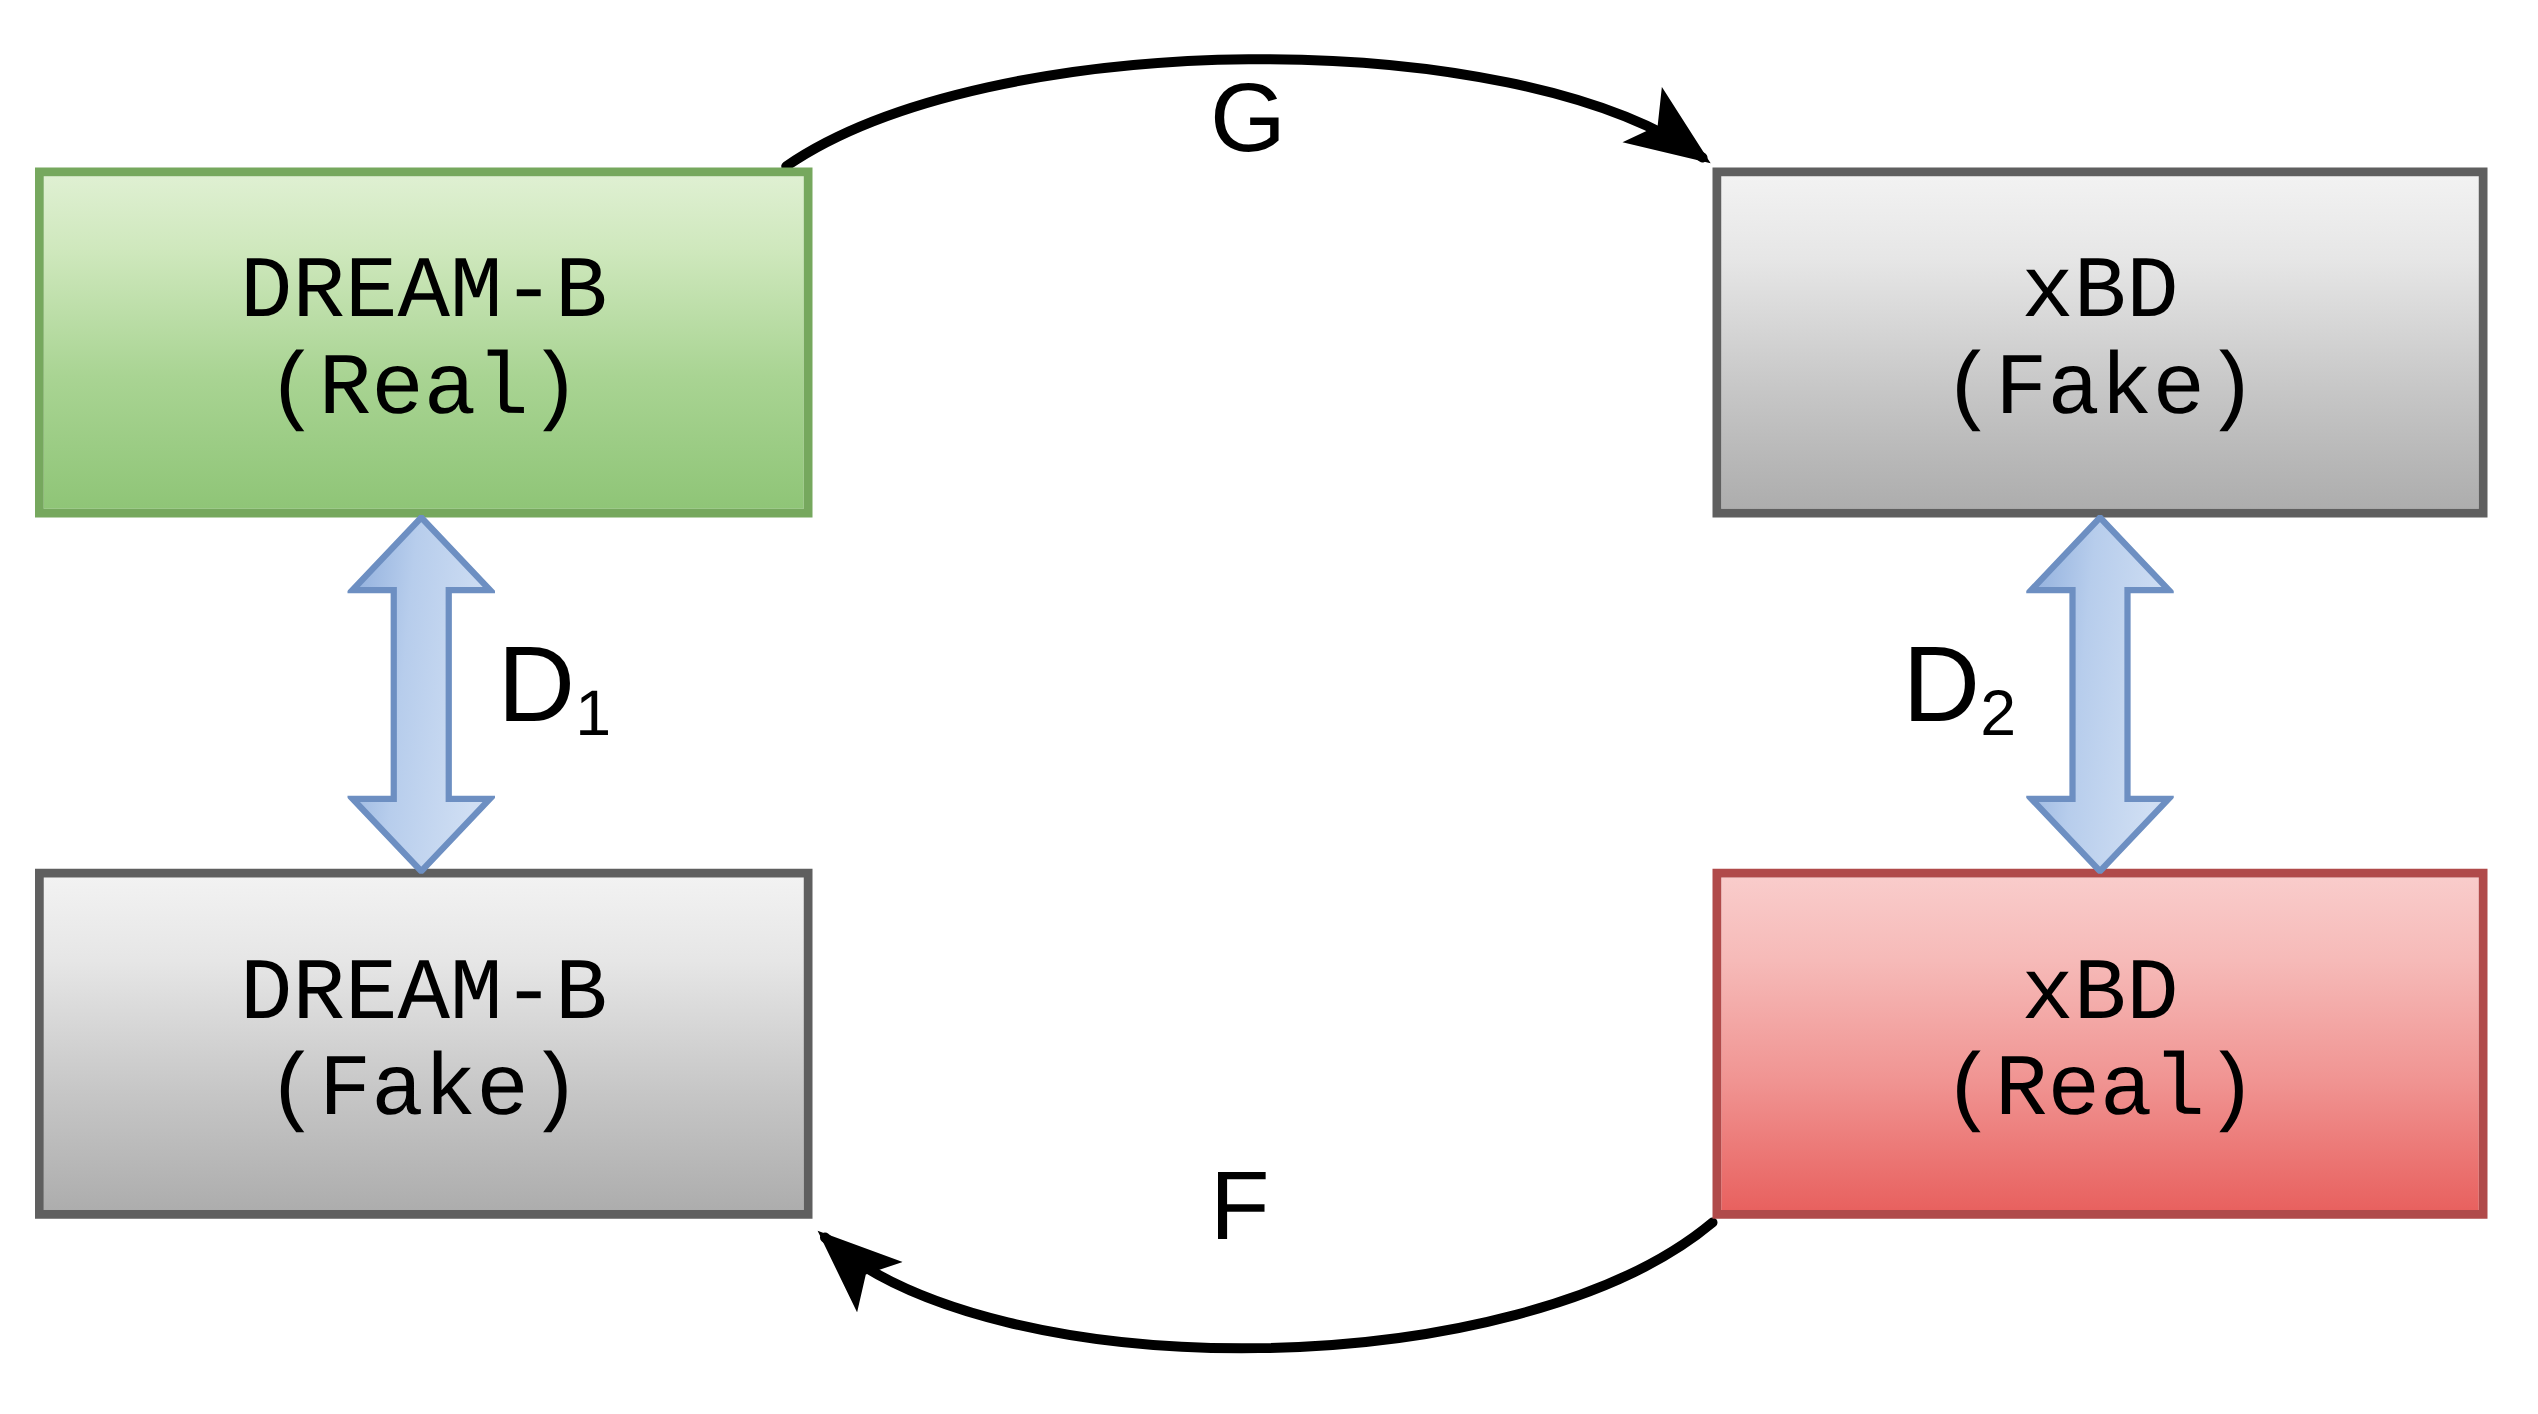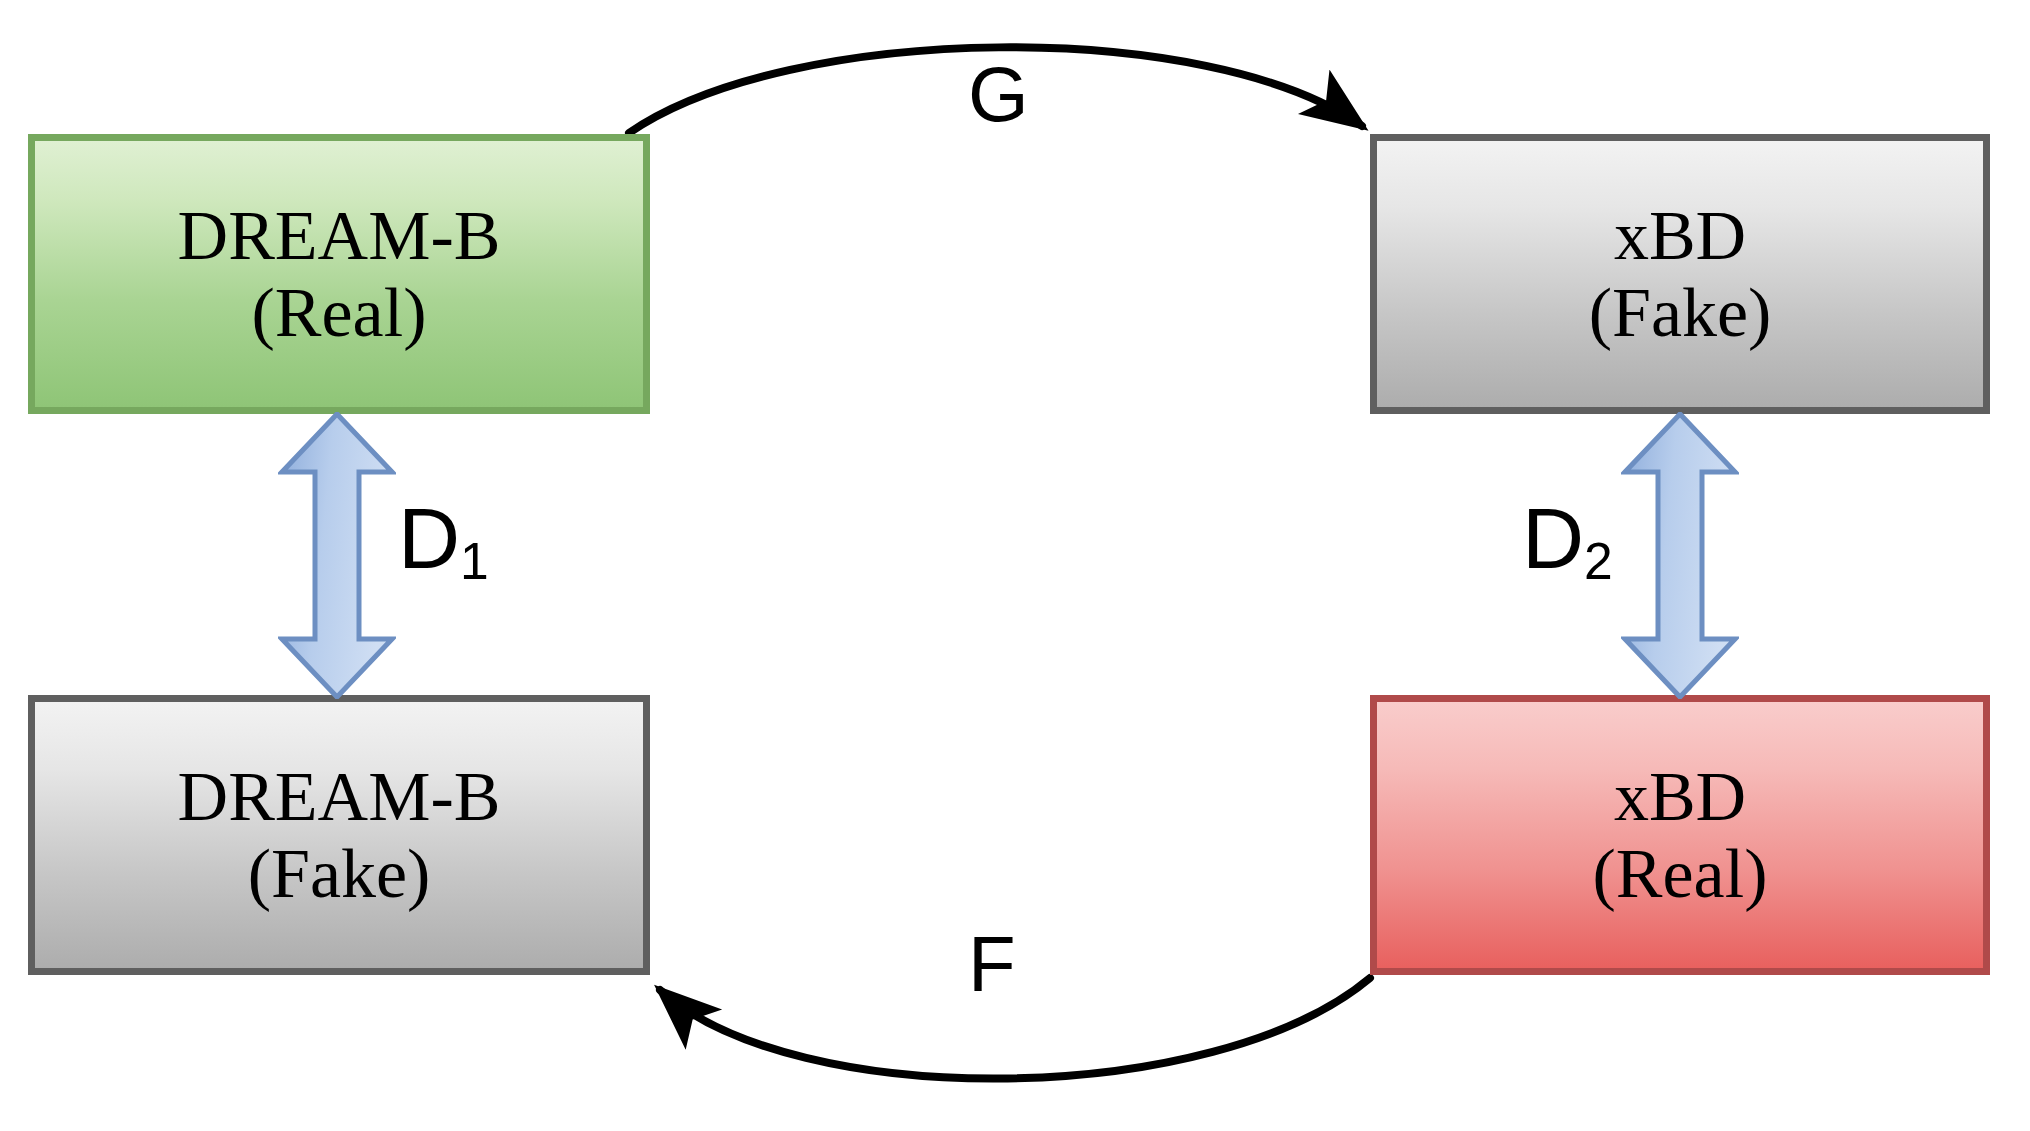--- a/index.html
+++ b/index.html
@@ -21,21 +21,21 @@
     position: absolute;
     box-sizing: border-box;
     display: flex;
     flex-direction: column;
     align-items: center;
     justify-content: center;
     color: #000000;
     line-height: 1.10;
     text-align: center;
     font-size: 70px;
-    font-family: Liberation Serif, serif;
+    font-family: Liberation Mono, monospace;
   }
   .node .ln1, .node .ln2 {
     display: block;
     white-space: nowrap;
   }
 
   
   #node-dreamb-real {
     left: 28px;  top: 134px;  width: 622px; height: 280px;
     border: 7px solid #76a85e;
@@ -85,20 +85,21 @@
   #arrow-d1 { left: 278px;  top: 412px; width: 118px; height: 287px; }
   #arrow-d2 { left: 1621px; top: 412px; width: 118px; height: 287px; }
 
   .dbl-label {
     position: absolute;
     font-size: 86px;
     color: #000000;
     font-family: "Liberation Sans", sans-serif;
     line-height: 1;
     white-space: nowrap;
+    margin-top: 10px;
   }
   .dbl-label sub {
     font-size: 0.60em;
     vertical-align: baseline;
     position: relative;
     top: 0.22em;
   }
   #label-d1 { left: 398px;  top: 495px; }
   #label-d2 { left: 1522px; top: 495px; }
 </style>

